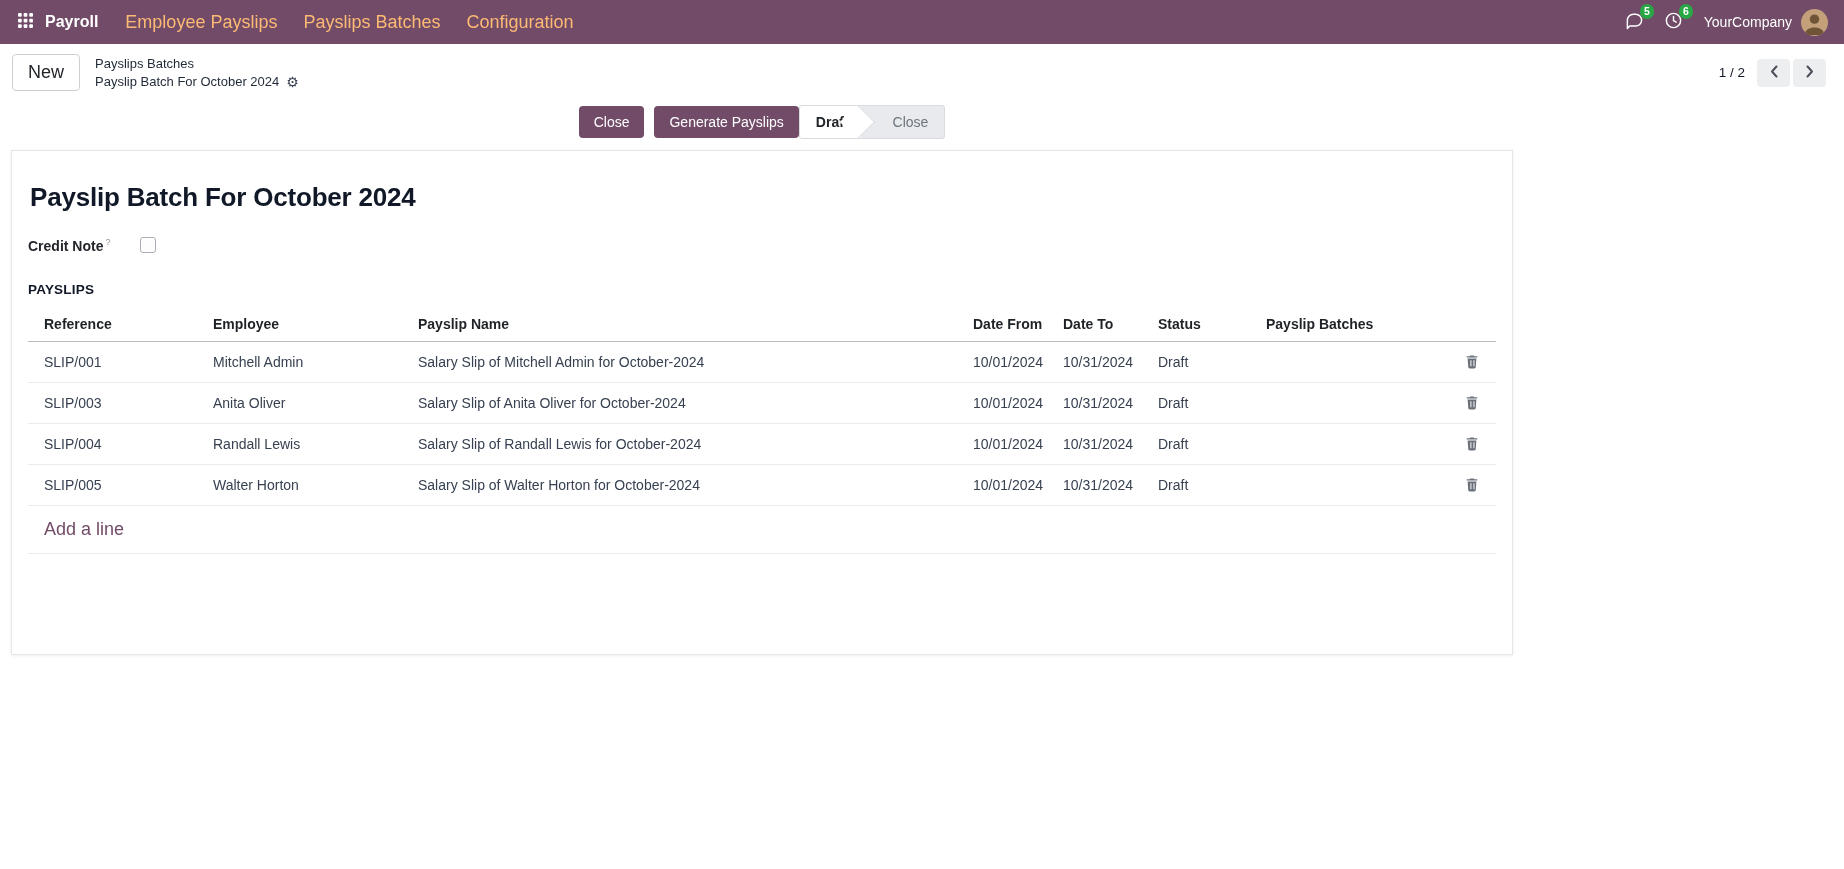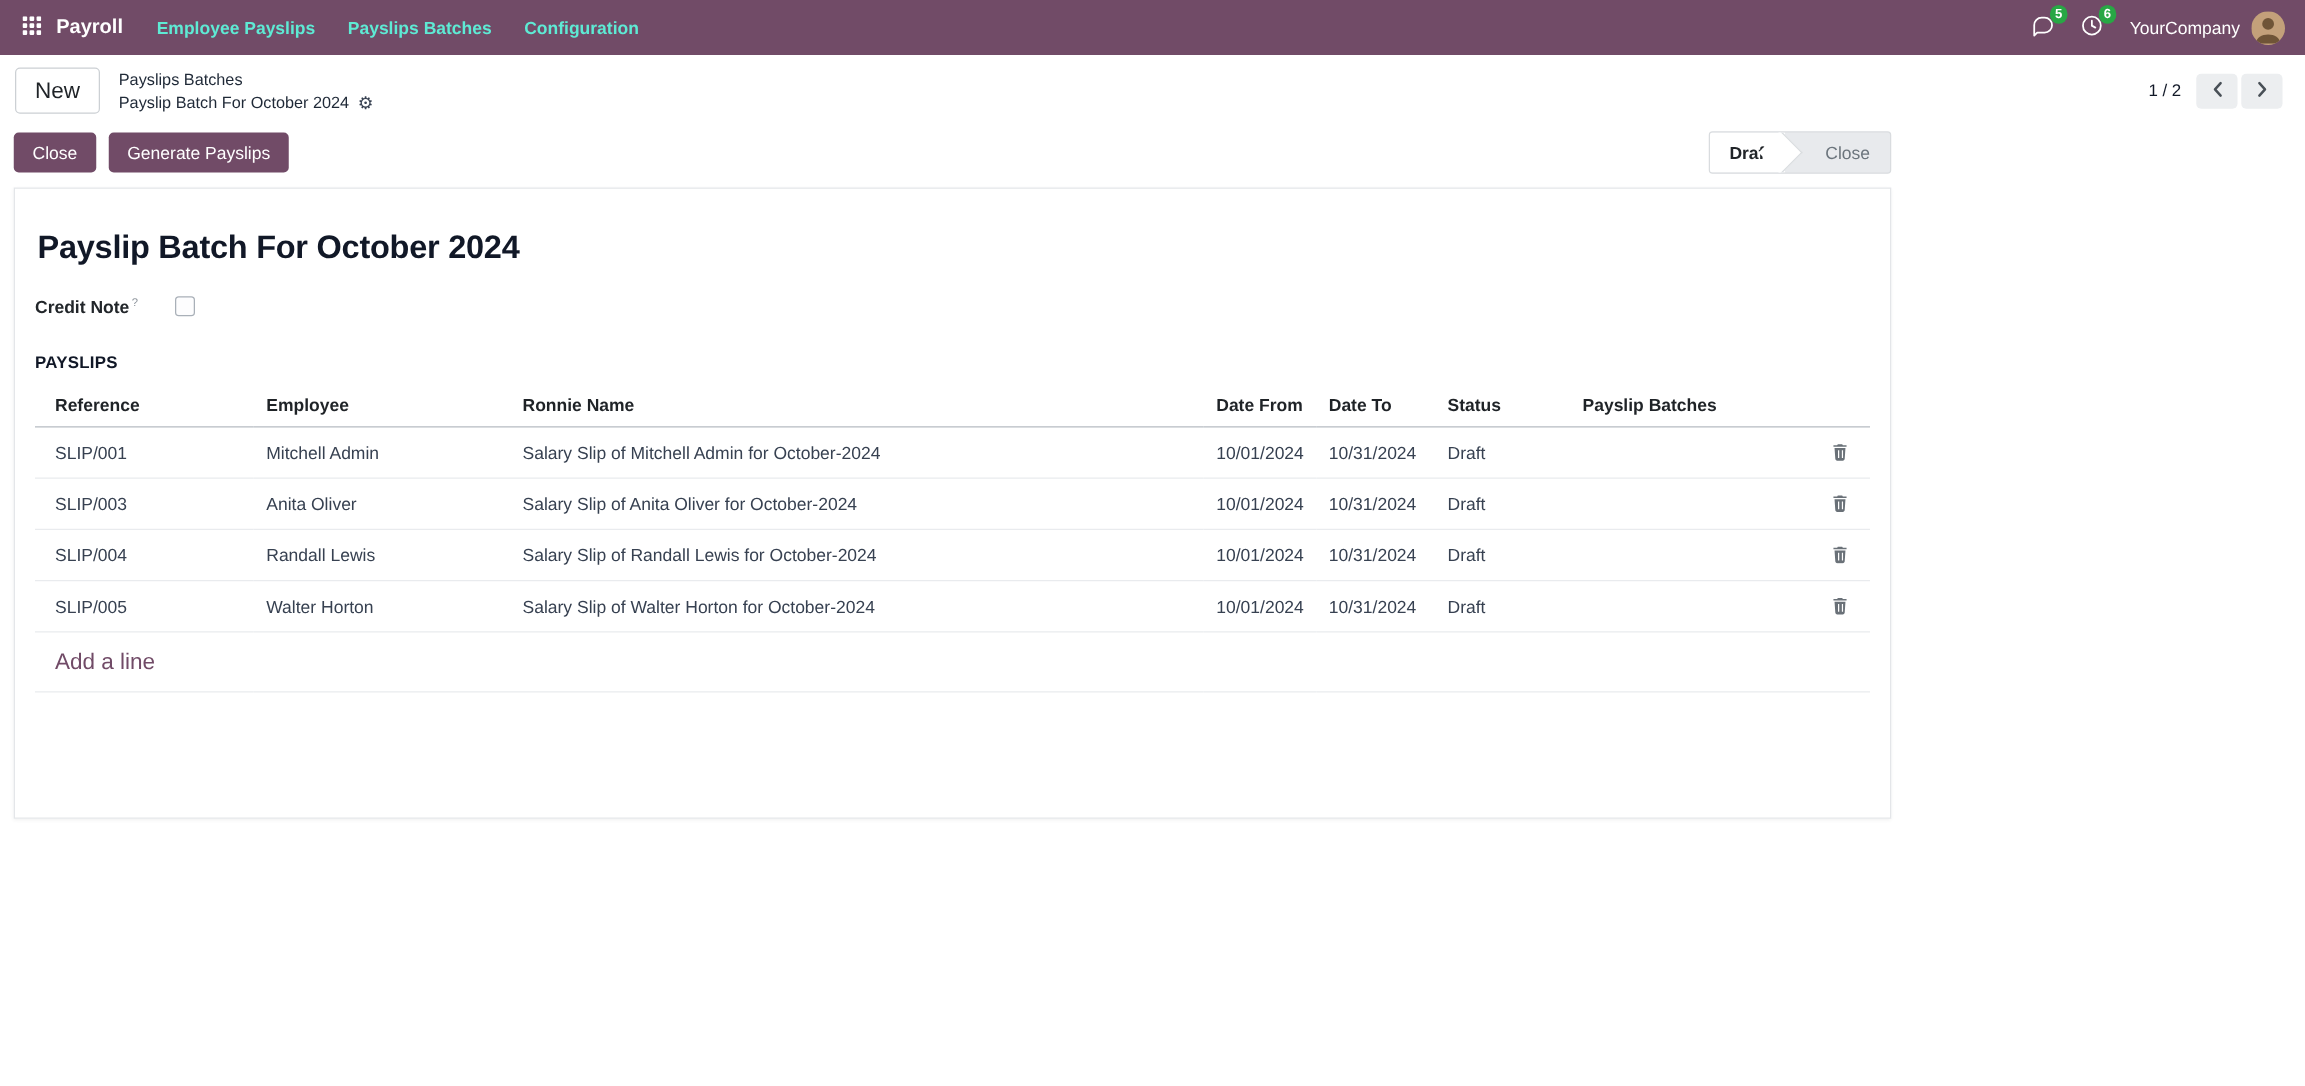--- a/index.html
+++ b/index.html
@@ -12,21 +12,21 @@
   
   .navbar {
     height:44px; background:var(--brand,#714B67); color:#fff;
     display:flex; align-items:center; justify-content:space-between;
     padding:0 14px 0 8px;
   }
   .nav-left { display:flex; align-items:center; }
   .apps-btn { background:transparent; border:none; padding:8px 10px; cursor:pointer; display:flex; align-items:center; }
   .app-name { font-weight:700; font-size:16px; color:#fff; text-decoration:none; padding:0 14px 0 2px; }
   .menu { display:flex; }
-  .menu a { color:#5eead4; text-decoration:none; font-size:14px; padding:12px 13px;font-weight:bold; }
+  .menu a { color:#fdba74; text-decoration:none; font-size:18px; padding:12px 13px; }
   .nav-right { display:flex; align-items:center; gap:2px; }
   .nav-icon-btn { position:relative; background:transparent; border:none; padding:6px 9px; cursor:pointer; display:flex; align-items:center; }
   .badge {
     position:absolute; top:-1px; right:-1px;
     background:var(--badge_green,#28a745); color:#fff;
     font-size:10.5px; line-height:1; padding:2px 4px; border-radius:8px; font-weight:700;
   }
   .user-menu { display:flex; align-items:center; gap:9px; background:transparent; border:none; color:#fff; font-size:14px; cursor:pointer; padding:4px 2px 4px 10px; }
   .avatar { width:27px; height:27px; border-radius:50%; overflow:hidden; display:block; flex:none; }
   .avatar svg { display:block; }
@@ -46,21 +46,21 @@
   .cp-right { display:flex; align-items:center; gap:12px; }
   .pager-value { font-size:13.5px; color:#111827; }
   .pager-btns { display:flex; gap:3px; }
   .pager-btn {
     width:33px; height:28px; border:none; border-radius:4px;
     background:#eceef0; cursor:pointer; display:flex; align-items:center; justify-content:center;
   }
 
   
   .form-wrap { margin-left:11px; width:1502px; }
-  .action-bar { display:flex; justify-content:space-between; align-items:center; margin:5px 0 11px; }
+  .action-bar { display:flex; justify-content:center; align-items:center; margin:5px 0 11px; }
   .action-left { display:flex; gap:10px; }
   .btn-primary {
     background:var(--brand,#714B67); color:#fff; border:none; border-radius:4px;
     padding:8px 15px; font-size:14px; cursor:pointer; font-family:inherit;
   }
   .statusbar {
     display:flex; align-items:stretch; height:34px;
     background:#e8eaed; border:1px solid #d9dcdf; border-radius:3px; overflow:hidden;
   }
   .status-step {
@@ -238,21 +238,21 @@
           <col style="width:90px">
           <col style="width:95px">
           <col style="width:108px">
           <col>
           <col style="width:48px">
       </colgroup>
       <thead>
         <tr>
           <th>Reference</th>
           <th>Employee</th>
-          <th>Ronnie Name</th>
+          <th>Payslip Name</th>
           <th>Date From</th>
           <th>Date To</th>
           <th>Status</th>
           <th>Payslip Batches</th>
           <th></th>
         </tr>
       </thead>
       <tbody>
         <tr>
           <td>SLIP/001</td>

